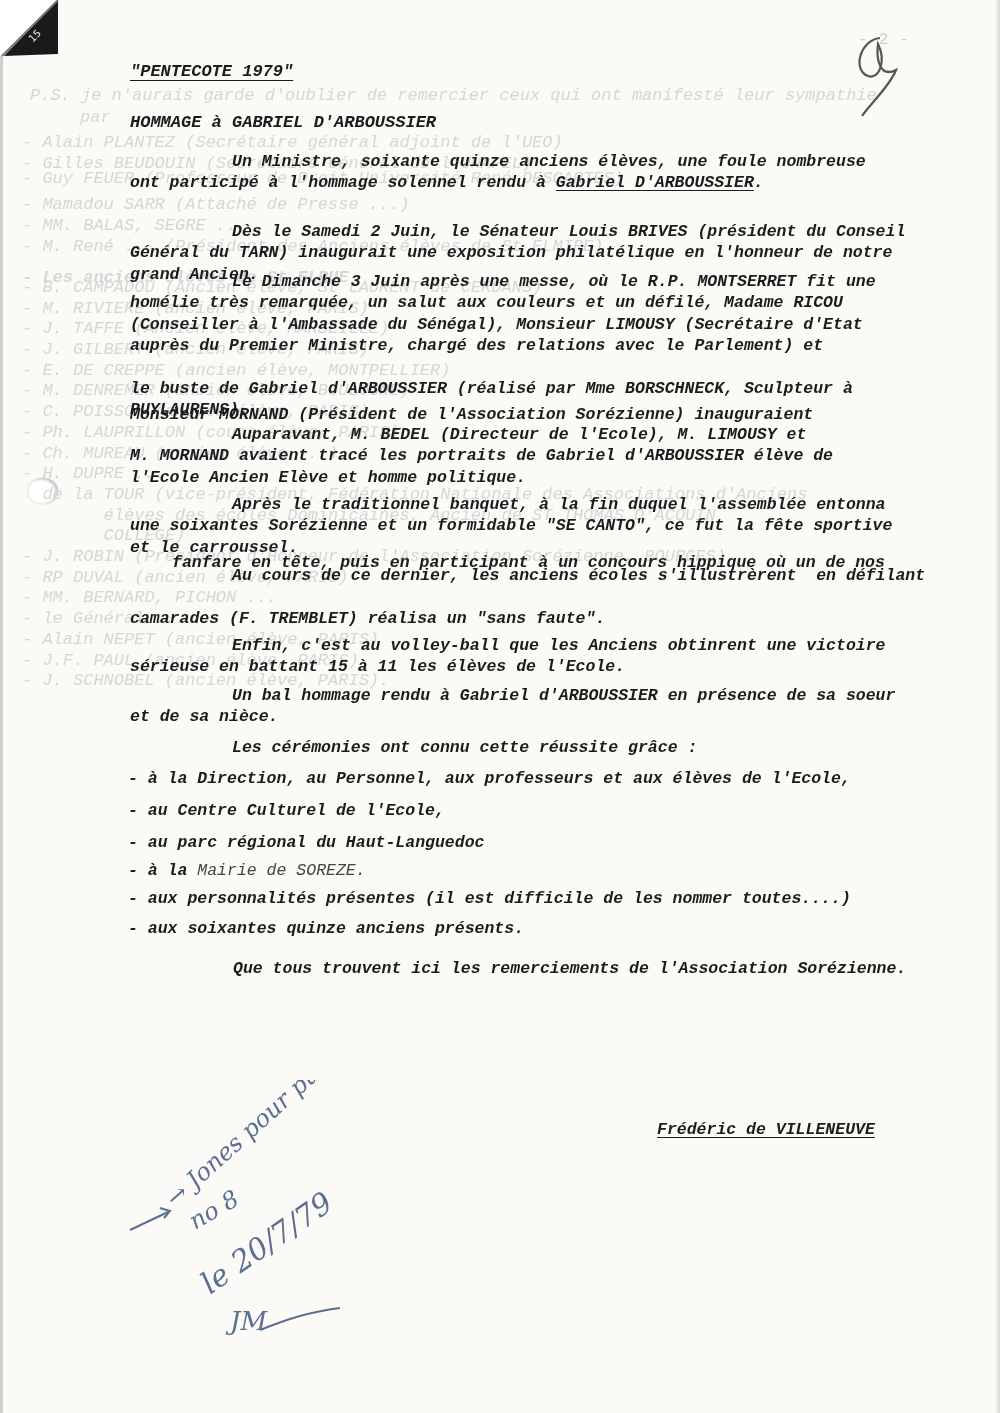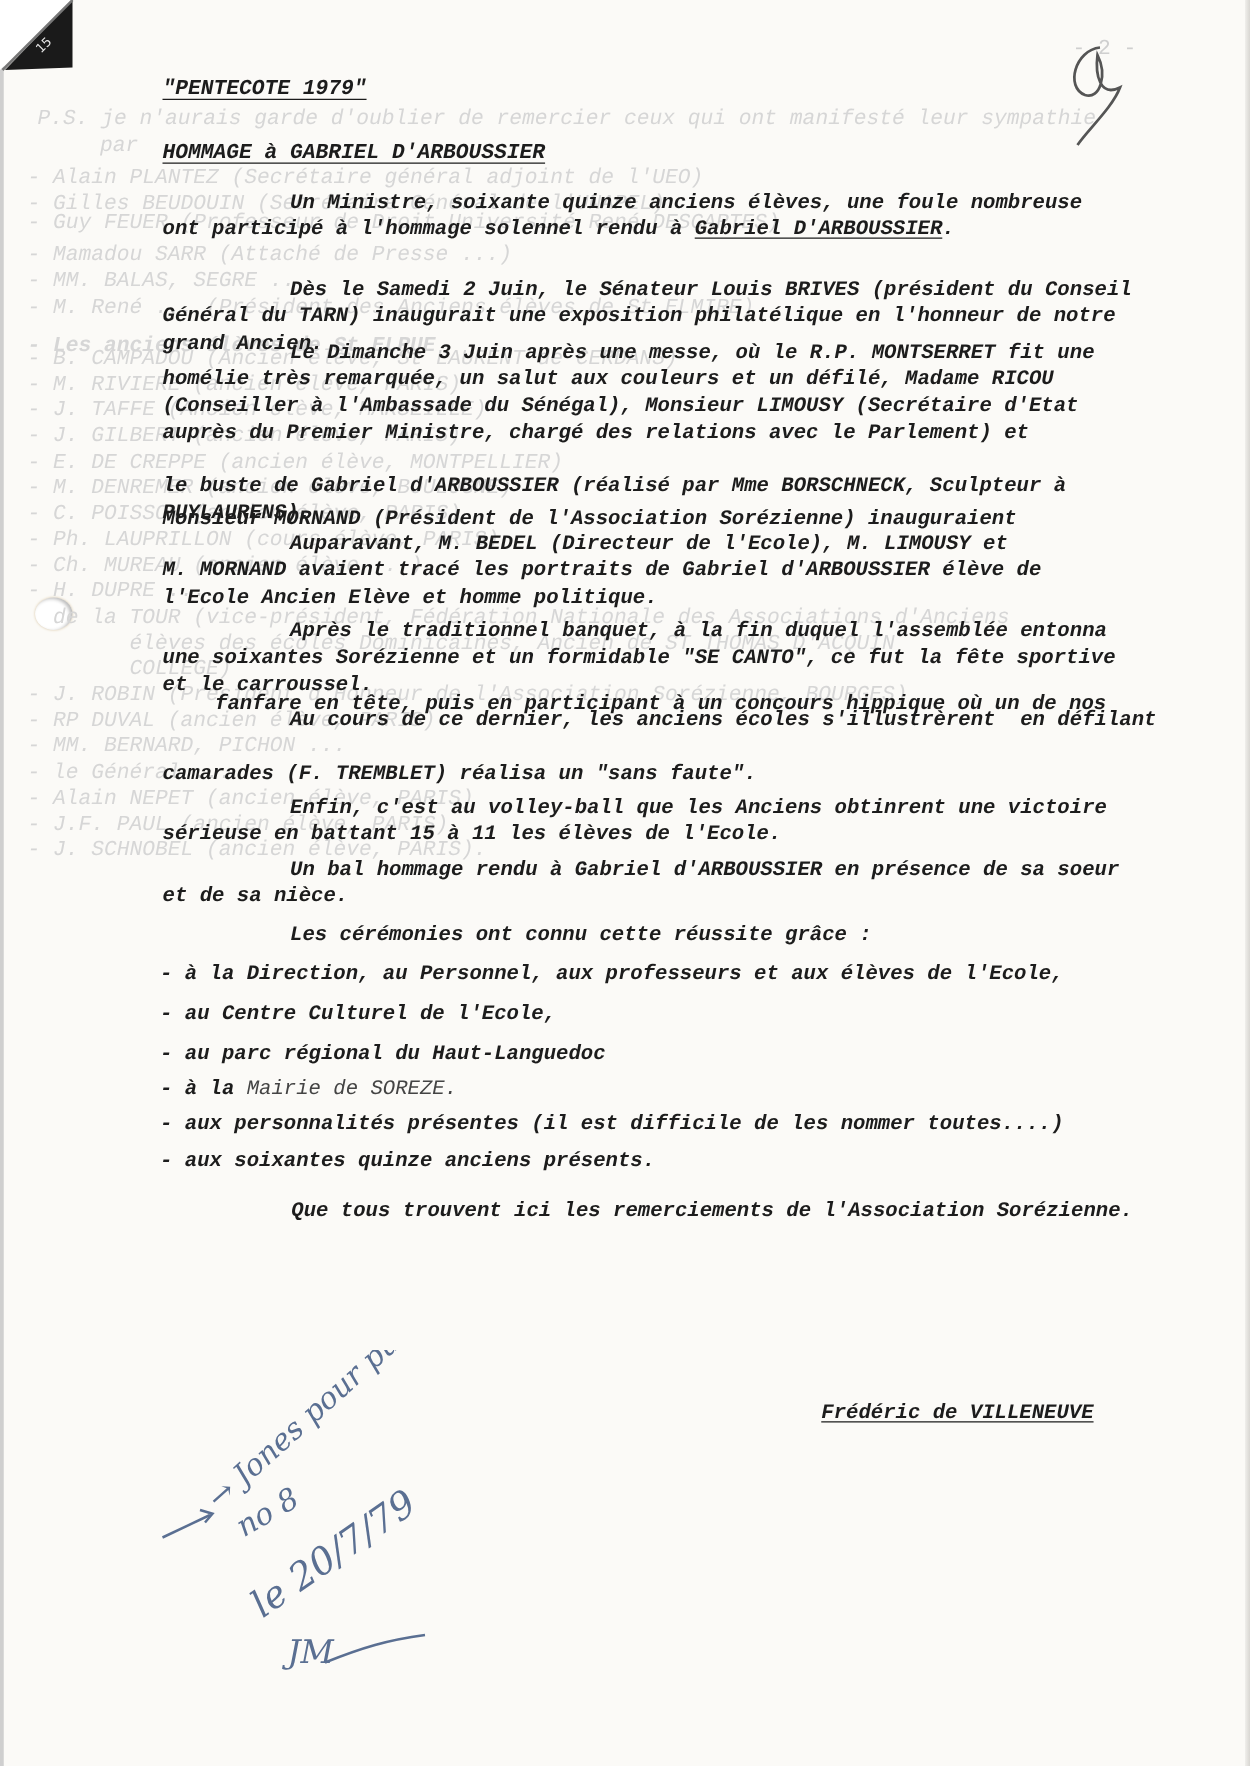--- a/index.html
+++ b/index.html
@@ -14,21 +14,21 @@
     .corner-fold { position: absolute; left: 0; top: 0; width: 60px; height: 58px; }
     .punch-hole {
       position: absolute; left: 28px; top: 478px; width: 30px; height: 26px;
       background: #ffffff; border-radius: 50%;
       box-shadow: -2px 1px 3px #bbb inset, 0 0 2px #d8c4a0;
     }
     
     .ghost { position: absolute; color: #d6d6d6; font-size: 17px; font-style: italic; white-space: pre; }
     .text { position: absolute; font-style: italic; font-weight: bold; font-size: 16.5px; white-space: pre; color: #1c1c1c; }
     .title { text-decoration: underline; text-underline-offset: 4px; }
-    .heading { text-decoration: underline; text-underline-offset: 4px; }
+    .heading { text-underline-offset: 4px; }
     .u { text-decoration: underline; text-underline-offset: 3px; }
     .light { font-weight: normal; font-style: italic; color: #444; font-family: "Liberation Mono", monospace; }
     .page-number { position: absolute; left: 858px; top: 30px; color: #cfcfcf; font-size: 17px; }
     .handwriting { position: absolute; }
   </style>
 </head>
 <body>
 
 <div class="page-edge"></div>
 <div class="right-edge"></div>

